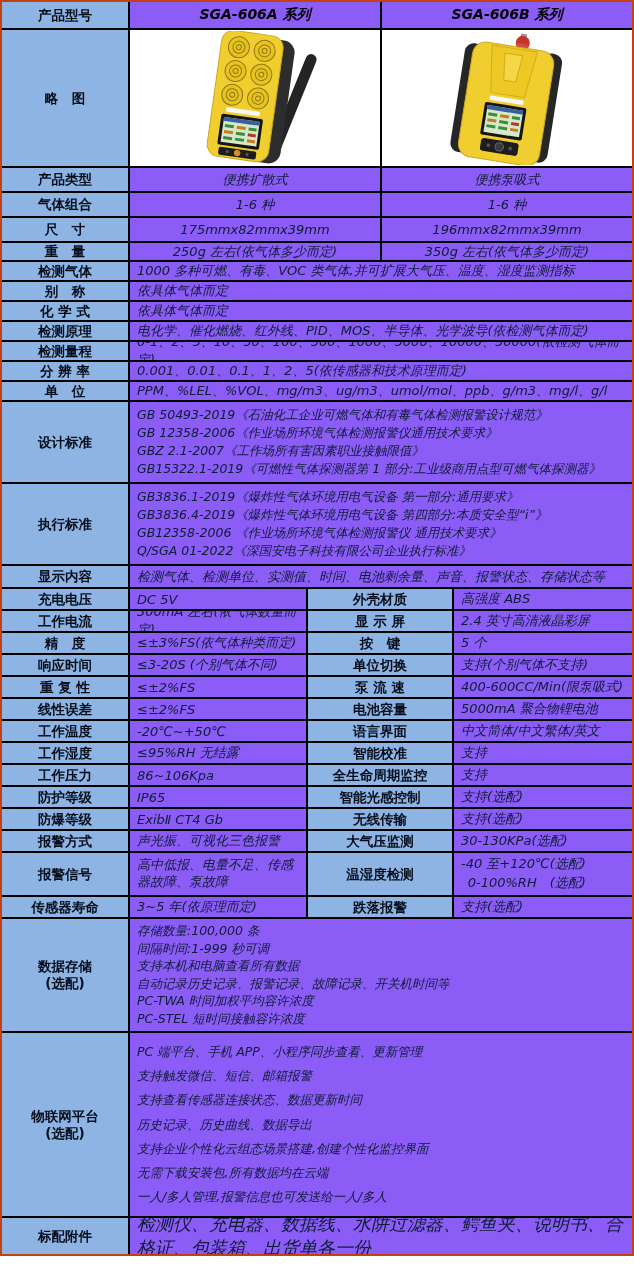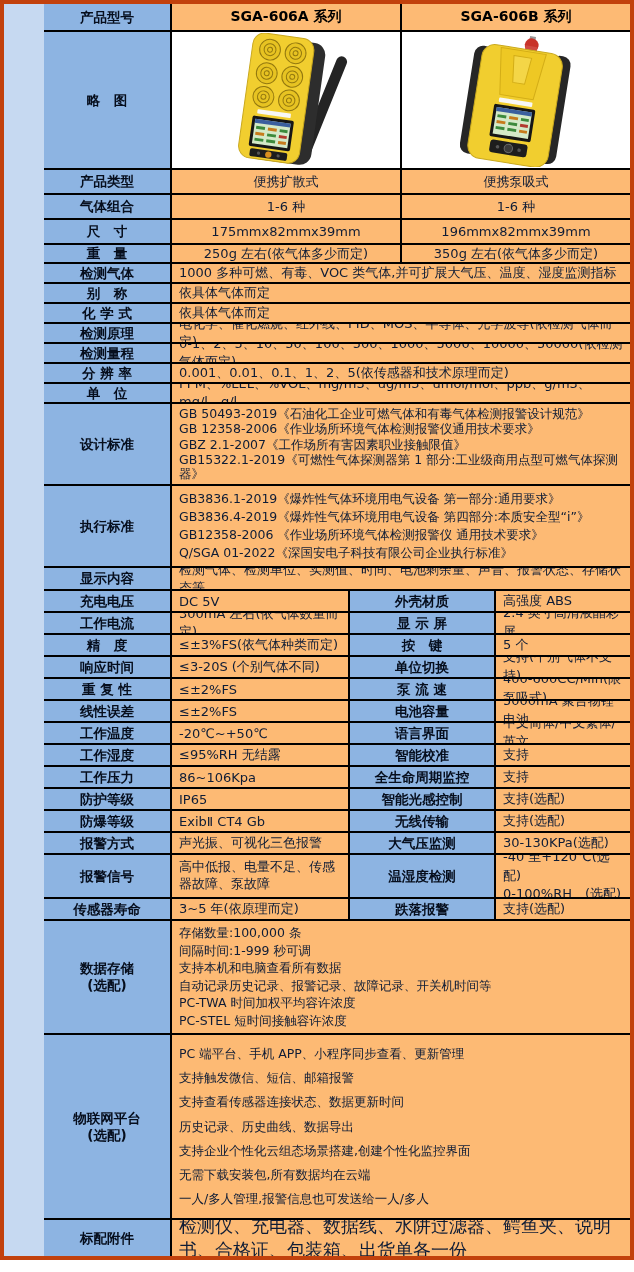--- a/index.html
+++ b/index.html
@@ -1,29 +1,29 @@
 <!DOCTYPE html>
 <html><head>
 <meta charset="utf-8">
 <style>
   html,body{margin:0;padding:0;background:#ffffff;}
   body{font-family:"DejaVu Sans",sans-serif;}
-  .spec-table{width:634px;border:4px solid #c2410c;box-sizing:border-box;background:#c6d9f1;padding-left:40px;}
+  .spec-table{width:634px;border:2px solid #c2410c;box-sizing:border-box;background:#c6d9f1;}
   .r{display:flex;border-bottom:2px solid #000;box-sizing:border-box;}
   .r:last-child{border-bottom:0;}
   .c{border-right:2px solid #000;box-sizing:border-box;overflow:hidden;display:flex;align-items:center;}
   .c:last-child{border-right:0;}
   .lab{flex:0 0 128px;background:#8db4e2;justify-content:center;font-weight:bold;font-size:13.5px;color:#060e1d;text-align:center;line-height:1.25;flex-direction:column;}
-  .vc{background:#fdba74;font-size:13px;color:#0e1c36;}
+  .vc{background:#8b5cf6;font-size:13px;color:#0e1c36;font-style:italic;}
   .half{flex:1 1 0;justify-content:center;text-align:center;}
   .hdr .half{font-weight:bold;font-size:14px;color:#000;}
   .vspan{flex:1 1 0;padding:0 7px;}
   .v1{flex:0 0 178px;padding:0 7px;}
   .l2{flex:0 0 146px;}
-  .v2{flex:1 1 0;padding:0 7px;white-space:pre-line;line-height:1.45;}
+  .v2{flex:1 1 0;padding:0 7px;white-space:pre-line;line-height:1.45;text-align:right;}
   .imgc{flex:1 1 0;background:#ffffff;justify-content:center;}
   .lines{flex-direction:column;align-items:stretch;justify-content:space-evenly;padding:2px 7px;font-size:12.5px;}
   .lines>div{line-height:1.12;}
   .wrap2{line-height:1.3;}
 </style>
 </head>
 <body>
 
 <div class="spec-table">
 

